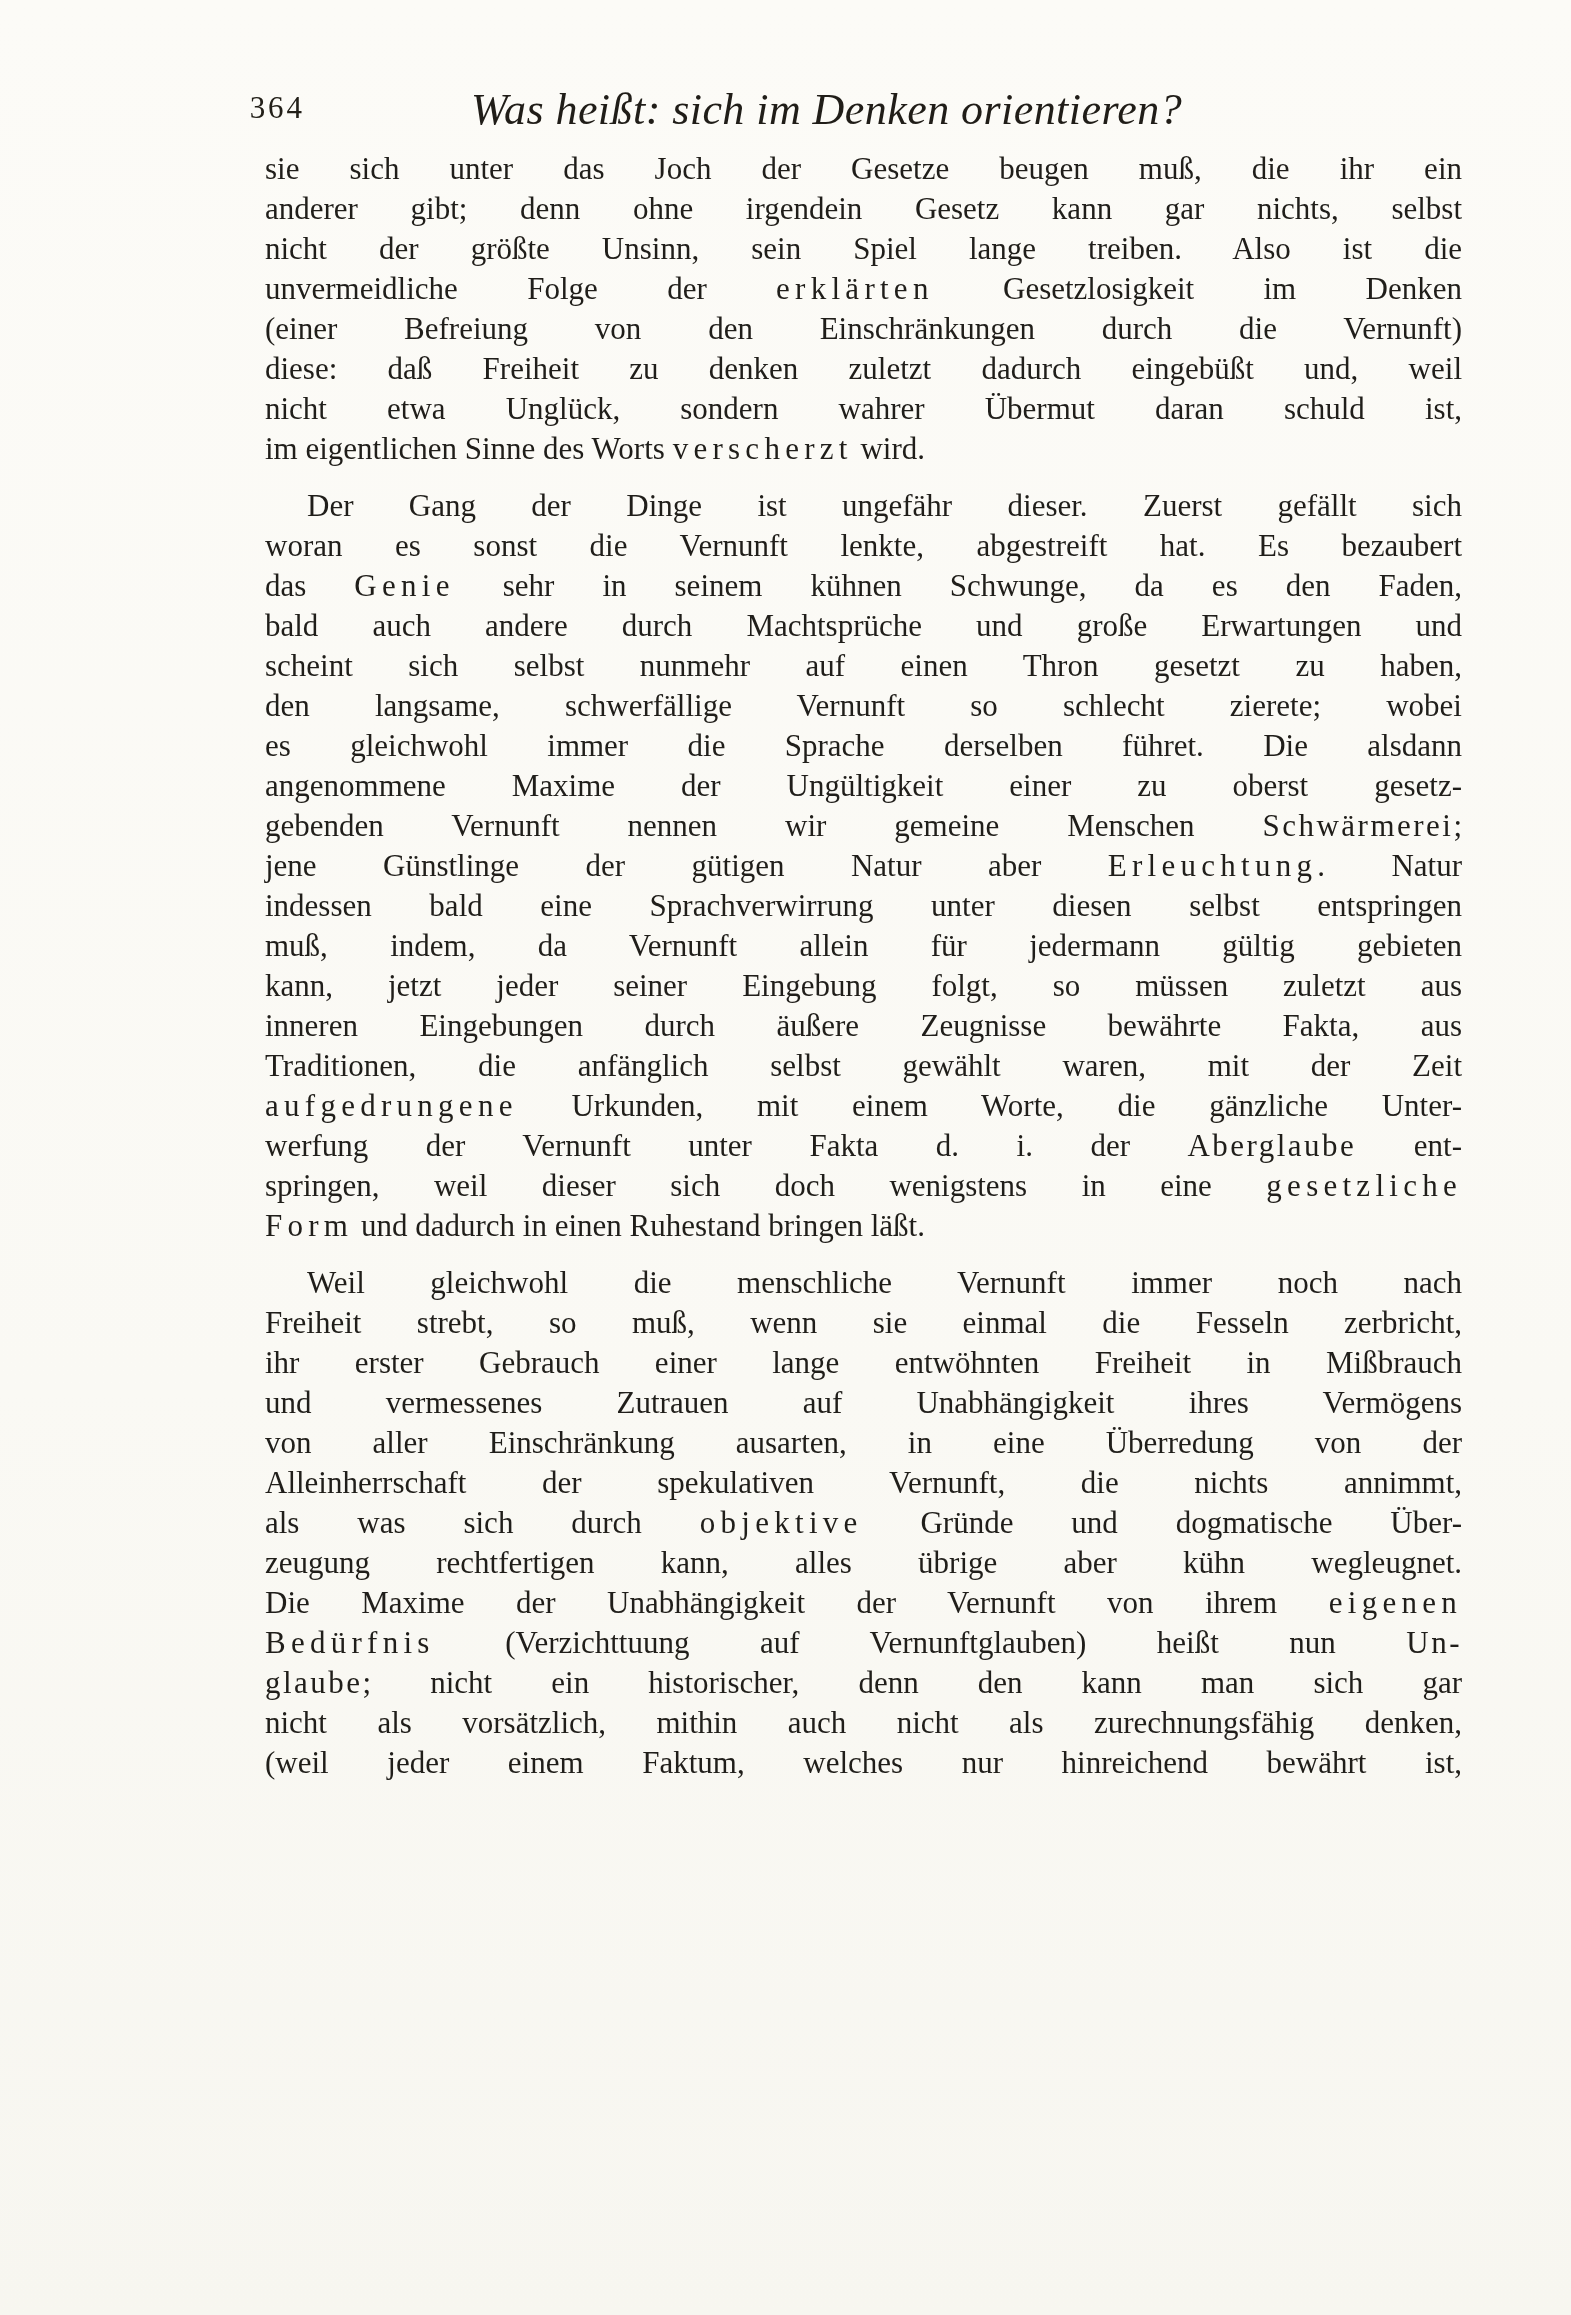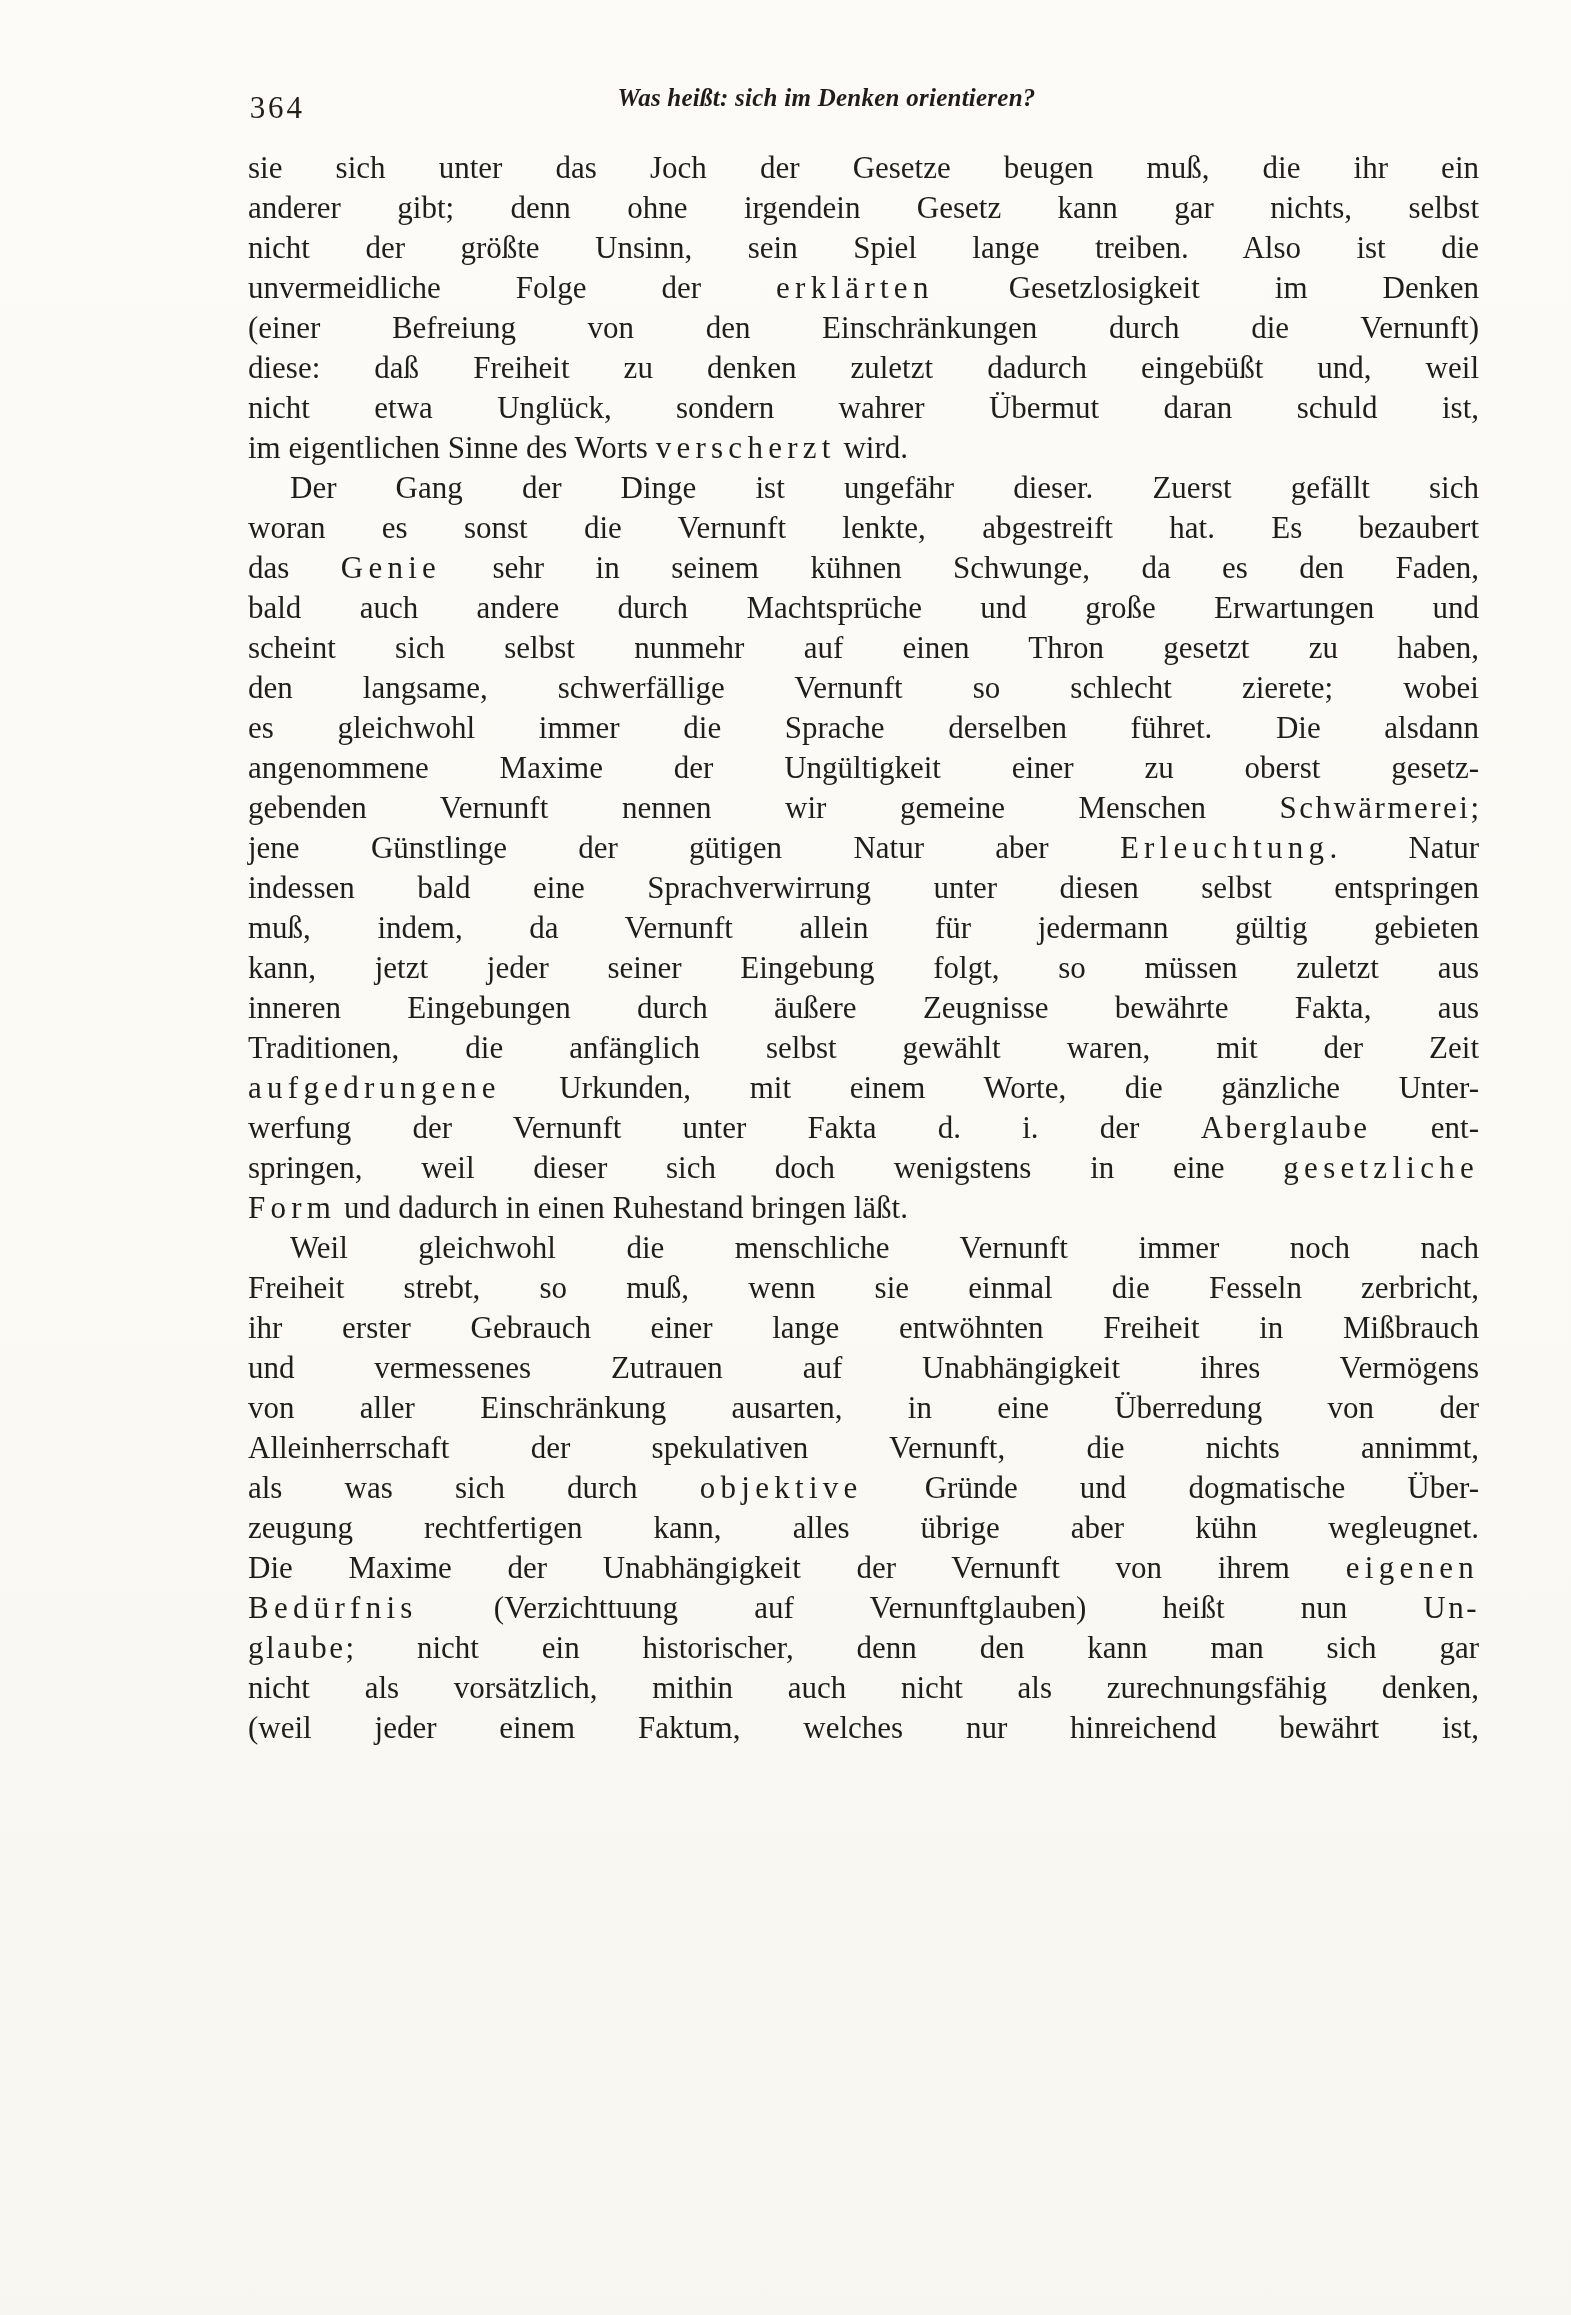--- a/index.html
+++ b/index.html
@@ -35,33 +35,33 @@
     font-size: 31px;
     letter-spacing: 2.8px;
     color: #232019;
   }
   .running-title {
     position: absolute;
     left: 47%;
     transform: translateX(-50%);
     top: 0;
     margin: 0;
-    font-size: 25px;
-    font-weight: 700;
+    font-size: 44px;
+    font-weight: 400;
     font-style: italic;
     letter-spacing: 0.01em;
     white-space: nowrap;
     color: #201d18;
   }
   .text-block {
     font-size: 31px;
     color: #201e1a;
   }
   .paragraph {
-    margin: 0;
+    margin: 17px;
   }
   .line {
     height: 40px;
     line-height: 40px;
     text-align: justify;
     text-align-last: justify;
   }
   .line.end {
     text-align: left;
     text-align-last: auto;

